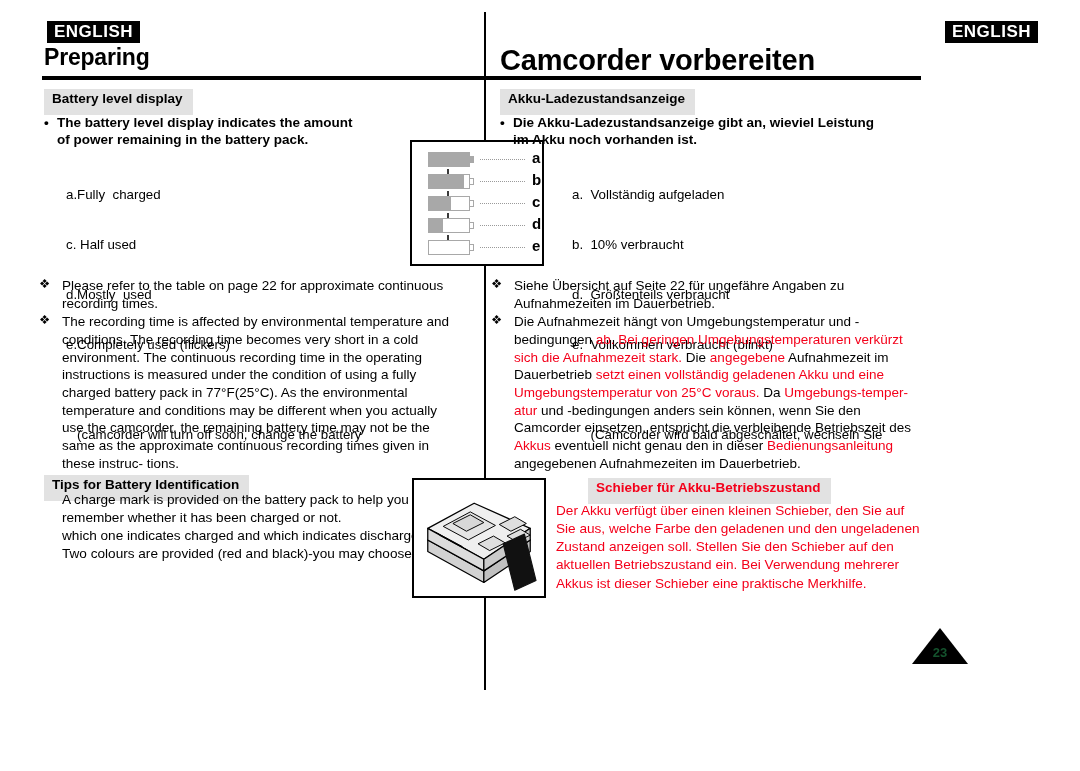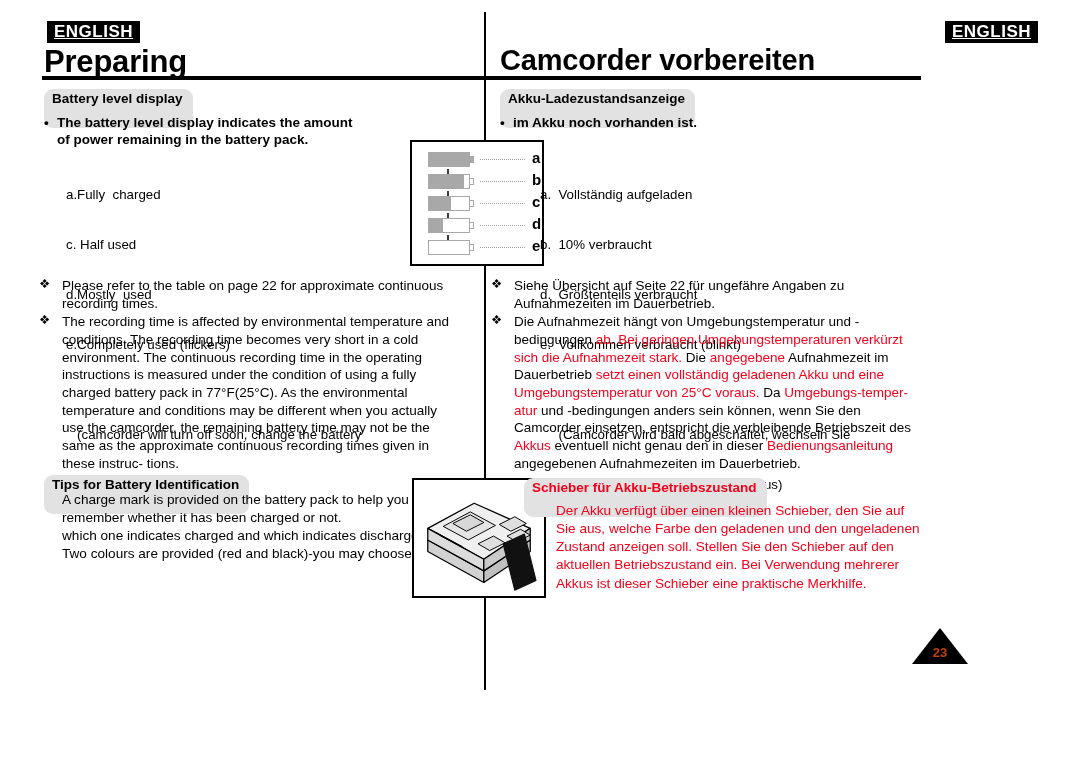--- a/index.html
+++ b/index.html
@@ -36,38 +36,37 @@
   
   .lang-badge {
     display: inline-block;
     background: #000;
     color: #fff;
     font-weight: bold;
     font-size: 17px;
     letter-spacing: 0.5px;
     padding: 2px 7px 3px 7px;
     line-height: 1;
-    text-decoration: underline;
   }
   .badge-en-wrap {
     position: absolute;
     left: 47px;
     top: 21px;
   }
   .badge-de-wrap {
     position: absolute;
     right: 42px;
     top: 21px;
   }
 
   .title-en {
     position: absolute;
     left: 44px;
     top: 44px;
-    font-size: 31px;
+    font-size: 23px;
     font-weight: bold;
     letter-spacing: -0.2px;
   }
   .title-de {
     position: absolute;
     left: 500px;
     top: 44px;
     font-size: 29px;
     font-weight: bold;
     letter-spacing: -0.2px;
@@ -80,23 +79,22 @@
     height: 4px;
     background: #000;
   }
 
   
   .sec-head {
     display: inline-block;
     background: #e2e2e2;
     font-size: 13.5px;
     font-weight: bold;
-    padding: 3px 10px 21px 8px;
+    padding: 3px 10px 8px 8px;
     line-height: 1.1;
-    border-radius: 9px;
   }
   .sec-head.red { color: #f4001a; }
 
   
   .blk { position: absolute; }
 
   .lead {
     font-size: 13.5px;
     font-weight: bold;
     line-height: 1.28;
@@ -223,21 +221,21 @@
     border-left: 28px solid transparent;
     border-right: 28px solid transparent;
     border-bottom: 36px solid #000;
   }
   .pagenum .num {
     position: absolute;
     left: 0;
     top: 17px;
     width: 56px;
     text-align: center;
-    color: #c2410c;
+    color: #14532d;
     font-size: 13px;
     font-weight: bold;
   }
 </style>
 </head>
 <body>
 
 <div class="page">
 
   <div class="badge-en-wrap">
@@ -381,45 +379,46 @@
       </g>
     </svg>
   </div>
 
   <div class="blk" style="left:500px; top:89px;">
     <span class="sec-head">Akku-Ladezustandsanzeige</span>
   </div>
 
   <div class="blk lead" style="left:500px; top:114px; width:420px;">
     <span class="dot">•</span>
+    <span class="txt">Die Akku-Ladezustandsanzeige gibt an, wieviel Leistung</span>
     <span class="txt">im Akku noch vorhanden ist.</span>
   </div>
 
-  <div class="blk abclist" style="left:540px; top:153px;">
+  <div class="blk abclist" style="left:572px; top:153px;">
     <div>a.  Vollständig aufgeladen</div>
     <div>b.  10% verbraucht</div>
     <div>d.  Größtenteils verbraucht</div>
     <div>e.  Vollkommen verbraucht (blinkt)</div>
     <div style="height:6px;"></div>
     <div>     (Camcorder wird bald abgeschaltet, wechseln Sie</div>
     <div>      den Akku so schnell wie möglich aus)</div>
   </div>
 
   <div class="blk bullets" style="left:488px; top:277px; width:440px;">
     <div class="bitem">
       <span class="clover">❖</span>
       <span>Siehe Übersicht auf Seite 22 für ungefähre Angaben zu Aufnahmezeiten im Dauerbetrieb.</span>
     </div>
     <div class="bitem">
       <span class="clover">❖</span>
       <span id="de-runs"><span>Die Aufnahmezeit hängt von Umgebungstemperatur und - bedingungen </span><span class="red">ab. Bei geringen Umgebungstemperaturen verkürzt sich die Aufnahmezeit stark. </span><span>Die </span><span class="red">angegebene </span><span>Aufnahmezeit im Dauerbetrieb </span><span class="red">setzt einen vollständig geladenen Akku und eine Umgebungstemperatur von 25°C voraus. </span><span>Da </span><span class="red">Umgebungs-temper- atur </span><span>und -bedingungen anders sein können, wenn Sie den Camcorder einsetzen, entspricht die verbleibende Betriebszeit des </span><span class="red">Akkus </span><span>eventuell nicht genau den in dieser </span><span class="red">Bedienungsanleitung </span><span>angegebenen Aufnahmezeiten im Dauerbetrieb.</span></span>
     </div>
   </div>
 
-  <div class="blk" style="left:524px; top:478px;">
+  <div class="blk" style="left:588px; top:478px;">
     <span class="sec-head red">Schieber für Akku-Betriebszustand</span>
   </div>
 
   <div class="blk body-txt red" style="left:556px; top:502px; width:380px;">
     <div>Der Akku verfügt über einen kleinen Schieber, den Sie auf</div>
     <div>Sie aus, welche Farbe den geladenen und den ungeladenen</div>
     <div>Zustand anzeigen soll. Stellen Sie den Schieber auf den</div>
     <div>aktuellen Betriebszustand ein. Bei Verwendung mehrerer</div>
     <div>Akkus ist dieser Schieber eine praktische Merkhilfe.</div>
   </div>

